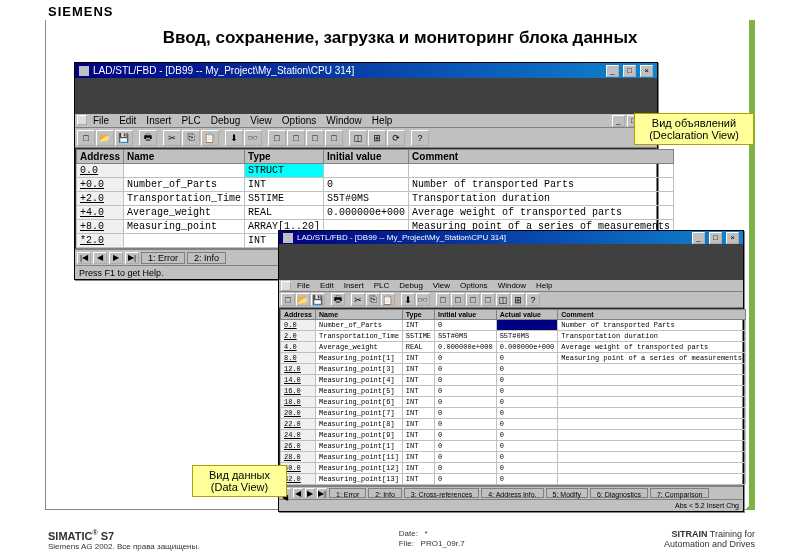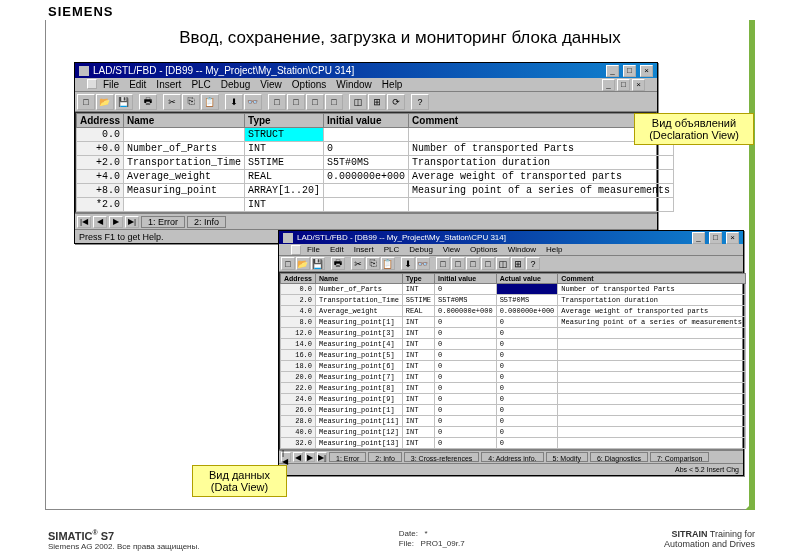--- a/index.html
+++ b/index.html
@@ -1,38 +1,38 @@
 <!DOCTYPE html>
 <html><head>
 <meta charset="utf-8">
 <style>
   * { box-sizing: border-box; margin: 0; padding: 0; }
   body { width: 800px; height: 554px; background: #fff; font-family: Arial, sans-serif; position: relative; overflow: hidden; }
   .page-border { position: absolute; left: 45px; top: 20px; width: 710px; height: 490px; border-left: 1px solid #888; border-bottom: 1px solid #888; border-right: 6px solid #7cb342; }
   .page-border::after { content: ""; position: absolute; right: -6px; bottom: -1px; width: 0; height: 0; border-style: solid; border-width: 0 0 10px 10px; border-color: transparent transparent #7cb342 transparent; }
   .brand { position: absolute; left: 48px; top: 4px; font-weight: bold; letter-spacing: 1px; font-size: 13px; }
-  .title { position: absolute; left: 45px; top: 28px; width: 710px; text-align: center; font-size: 17px; font-weight: normal; }
+  .title { position: absolute; left: 45px; top: 28px; width: 710px; text-align: center; font-size: 17px; font-weight: bold; }
   
   .window { position: absolute; background: #404040; border: 1px solid #000; box-shadow: 1px 1px 0 #888; }
   .titlebar { background: linear-gradient(to right, #000080, #1084d0); color: #fff; font-size: 10px; padding: 2px 4px; display: flex; align-items: center; gap: 4px; height: 15px; }
   .titlebar .icon { width: 10px; height: 10px; background: #c0c0c0; }
   .titlebar .spacer { flex: 1; }
   .winbtn { width: 13px; height: 12px; background: #c0c0c0; border: 1px outset #fff; font-size: 8px; line-height: 9px; text-align: center; color: #000; }
-  .menubar { background: #c0c0c0; font-size: 10px; padding: 1px 12px; border-bottom: 1px solid #808080; display: flex; gap: 2px; height: 14px; }
+  .menubar { background: #c0c0c0; font-size: 10px; padding: 1px 2px; border-bottom: 1px solid #808080; display: flex; gap: 2px; height: 14px; margin-top: 36px; }
   .menubar .mi { padding: 0 4px; display: flex; align-items: center; }
   .menubar .licon { width: 10px; height: 10px; border: 1px outset #fff; background: #ddd; }
   .toolbar { background: #c0c0c0; padding: 2px; border-bottom: 1px solid #808080; display: flex; gap: 1px; height: 20px; align-items: center; }
   .tbtn { width: 18px; height: 16px; border: 1px outset #fff; background: #c0c0c0; font-size: 9px; display: flex; align-items: center; justify-content: center; }
   .tsep { width: 4px; }
 
   .grid { background: #fff; font-size: 10px; font-family: "Courier New", monospace; border: 1px inset #808080; }
   .grid table { width: 100%; border-collapse: collapse; }
   .grid th { background: #c0c0c0; border: 1px solid #808080; padding: 1px 3px; text-align: left; font-weight: bold; font-family: Arial; }
   .grid td { border: 1px solid #c0c0c0; padding: 1px 3px; white-space: nowrap; overflow: hidden; }
-  .grid td.addr { text-align: right; background: #f0f0f0; width: 45px; }
+  .grid td.addr { background: #f0f0f0; width: 45px; text-decoration: underline; }
   .grid td.hlt { background: #00ffff; }
   
   .tabs { background: #c0c0c0; font-size: 9px; padding: 2px; display: flex; gap: 2px; align-items: center; height: 16px; border-top: 1px solid #808080; }
   .tab { border: 1px solid #808080; padding: 0 6px; background: #c0c0c0; height: 12px; line-height: 11px; }
   .navbtn { width: 14px; height: 12px; border: 1px outset #fff; font-size: 8px; display: flex; align-items: center; justify-content: center; }
   
   .status { background: #c0c0c0; font-size: 9px; padding: 2px 4px; border-top: 1px solid #808080; height: 14px; }
   
   .annot { position: absolute; background: #ffff99; border: 1px solid #b0a000; padding: 3px 8px; font-size: 11px; text-align: center; }
   

